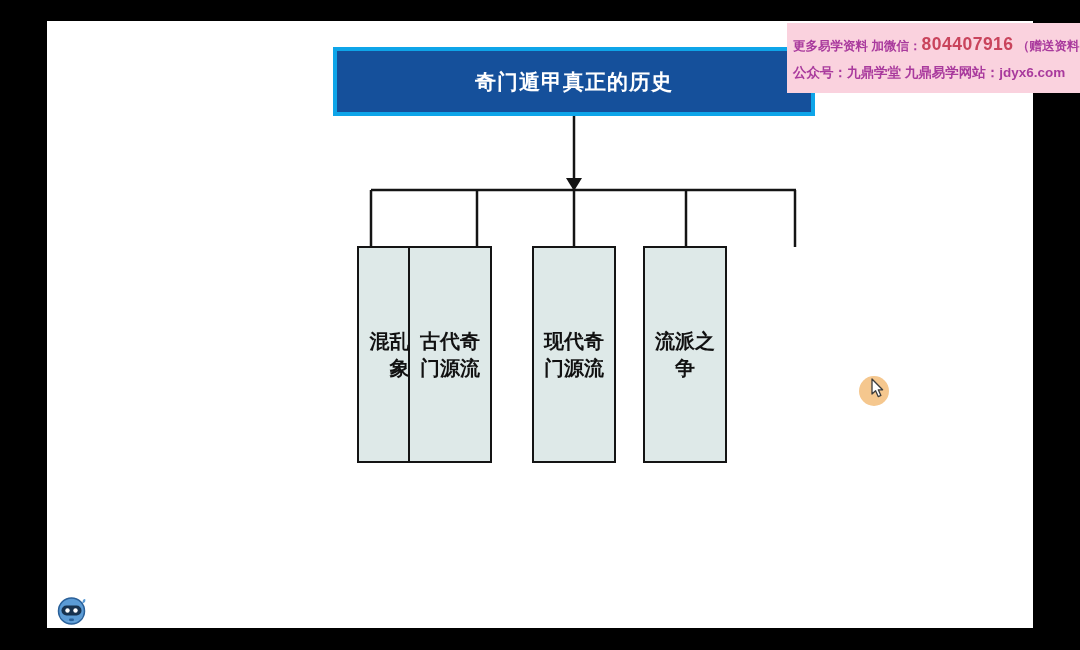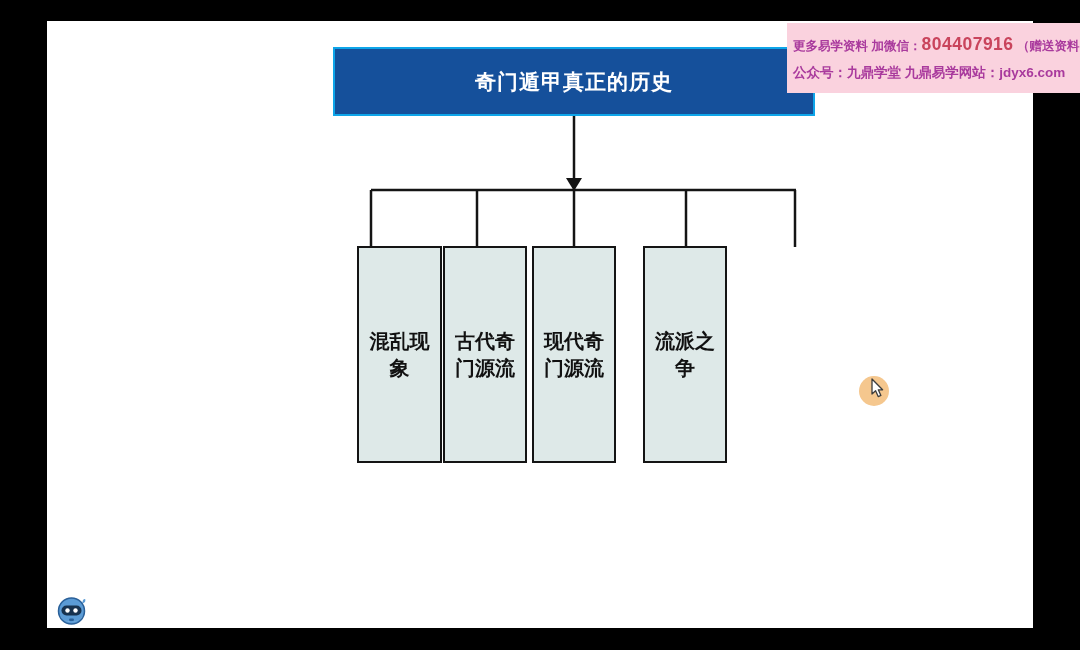--- a/index.html
+++ b/index.html
@@ -7,37 +7,37 @@
   .stage{
     position:relative;width:1080px;height:650px;background:#000;overflow:hidden;
     font-family:"Liberation Sans","DejaVu Sans",sans-serif;
   }
   .content{
     position:absolute;left:47px;top:21px;width:986px;height:607px;background:#ffffff;
   }
   
   .title-node{
     position:absolute;left:333px;top:47px;width:482px;height:69px;
-    background:#15509b;border:2px solid #0ea5e9;
+    background:#15509b;border:4px solid #0ea5e9;
     display:flex;align-items:center;justify-content:center;
     color:#ffffff;font-size:21px;font-weight:bold;letter-spacing:1px;
     z-index:2;
   }
   
   .connectors{position:absolute;left:0;top:0;width:1080px;height:650px;z-index:1;pointer-events:none;}
   
   .node{
     position:absolute;top:246px;height:217px;
     background:#dee9e8;border:2px solid #141414;
     display:flex;align-items:center;justify-content:center;
     text-align:center;font-size:20px;font-weight:bold;color:#111;
     line-height:27px;white-space:pre-line;z-index:2;
   }
   .node1{left:329px;width:85px;margin-left:28px;}
-  .node2{left:443px;width:84px;}
+  .node2{left:408px;width:84px;}
   .node3{left:532px;width:84px;}
   .node4{left:643px;width:84px;justify-content:center;}
   .node5{left:753px;width:85px;}
   
   .banner{
     position:absolute;left:787px;top:23px;width:293px;height:70px;
     background:#fad2de;z-index:6;
     display:flex;flex-direction:column;justify-content:space-evenly;
     padding:2px 0 2px 6px;overflow:hidden;
   }

